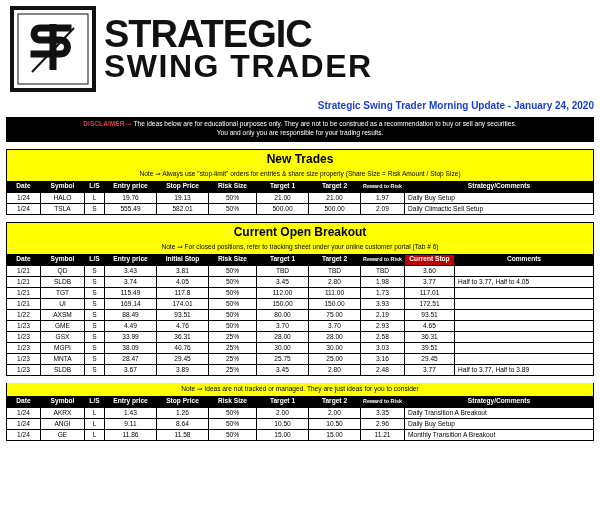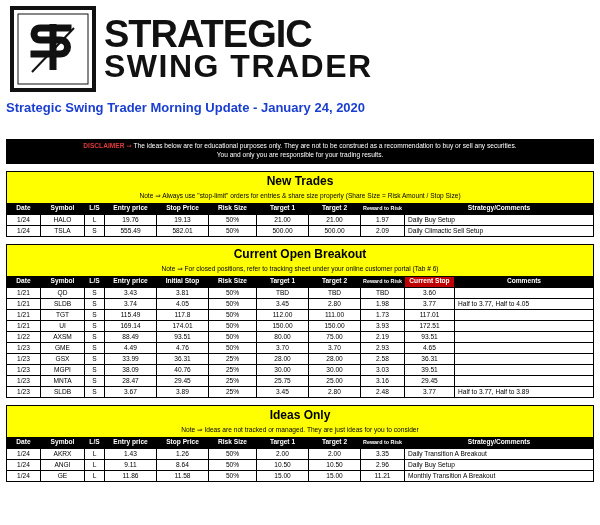--- a/index.html
+++ b/index.html
@@ -15,22 +15,22 @@
 
   
   .logo-band{display:flex;align-items:center;justify-content:flex-start;padding:6px 0 2px 4px;}
   .logo-mark{width:86px;height:86px;flex:0 0 86px;position:relative;}
   .logo-mark svg{display:block;}
   .logo-words{margin-left:8px;line-height:0.92;}
   .logo-line{font-weight:bold;letter-spacing:-1px;font-size:38px;color:#111;font-family:"Liberation Sans",sans-serif;}
   .logo-line.l2{letter-spacing:1.5px;font-size:32px;}
 
   .title{
-    text-align:left;color:#1a3fd0;font-weight:bold;font-size:13px;
-    padding:6px 0 24px 0;
+    text-align:right;color:#1a3fd0;font-weight:bold;font-size:10px;
+    padding:6px 0 6px 0;
   }
 
   
   .disclaimer{
     background:#000;color:#fff;font-size:6.6px;text-align:center;
     padding:3px 4px 4px 4px;line-height:1.35;position:relative;
   }
   .disclaimer .tag{color:#e03a3a;font-weight:bold;}
   .disclaimer .arrow{color:#e03a3a;}
 
@@ -290,21 +290,20 @@
           <td>2.80</td>
           <td class="r2r">2.48</td>
           <td>3.77</td>
           <td class="left">Half to 3.77, Half to 3.89</td>
         </tr>
       </tbody>
     </table>
   </div>
 
   <div class="block">
-    <div class="sect-title">Ideas Only</div>
     <div class="sect-note">Note ⇒ Ideas are not tracked or managed. They are just ideas for you to consider</div>
     <table>
       <thead>
         <tr>
           <th class="w-date">Date</th>
           <th class="w-sym">Symbol</th>
           <th class="w-ls">L/S</th>
           <th class="w-entry">Entry price</th>
           <th class="w-stop">Stop Price</th>
           <th class="w-risk">Risk Size</th>

